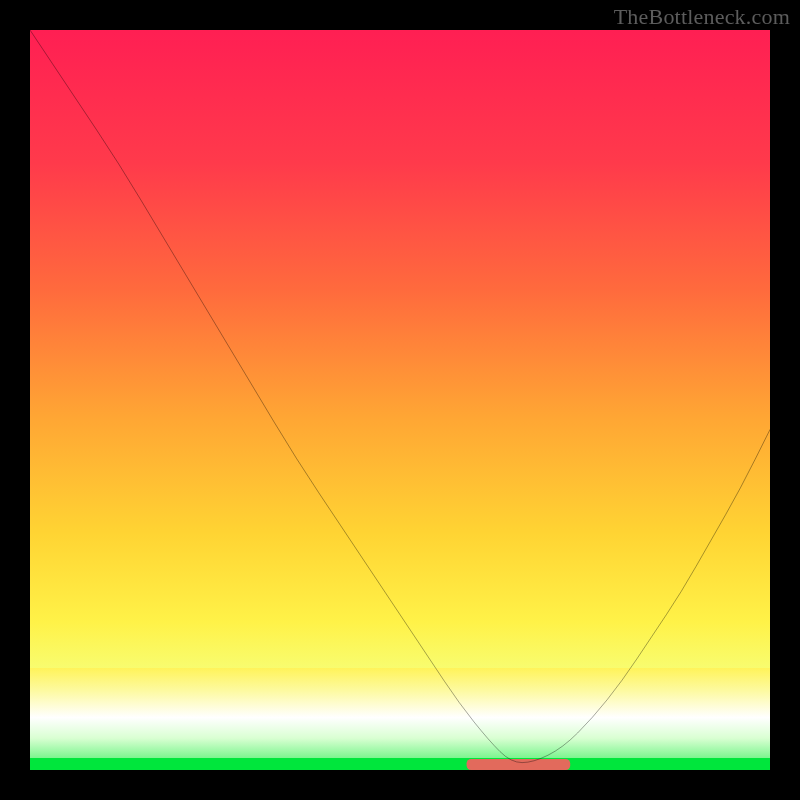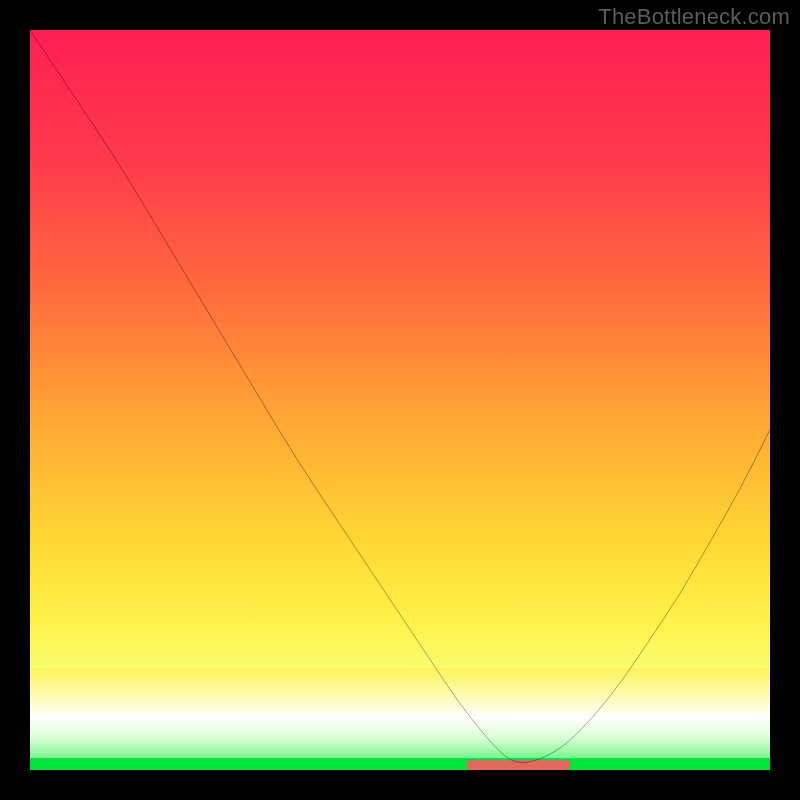--- a/index.html
+++ b/index.html
@@ -9,20 +9,21 @@
     height: 800px;
     background: #000;
     overflow: hidden;
     font-family: Arial, Helvetica, sans-serif;
   }
   .frame {
     position: relative;
     width: 800px;
     height: 800px;
     background: #000;
+    font-family: Liberation Serif, serif;
   }
   .watermark {
     position: absolute;
     top: 4px;
     right: 10px;
     color: #5c5c5c;
     font-size: 22px;
     font-weight: 500;
     letter-spacing: 0.2px;
     z-index: 50;

